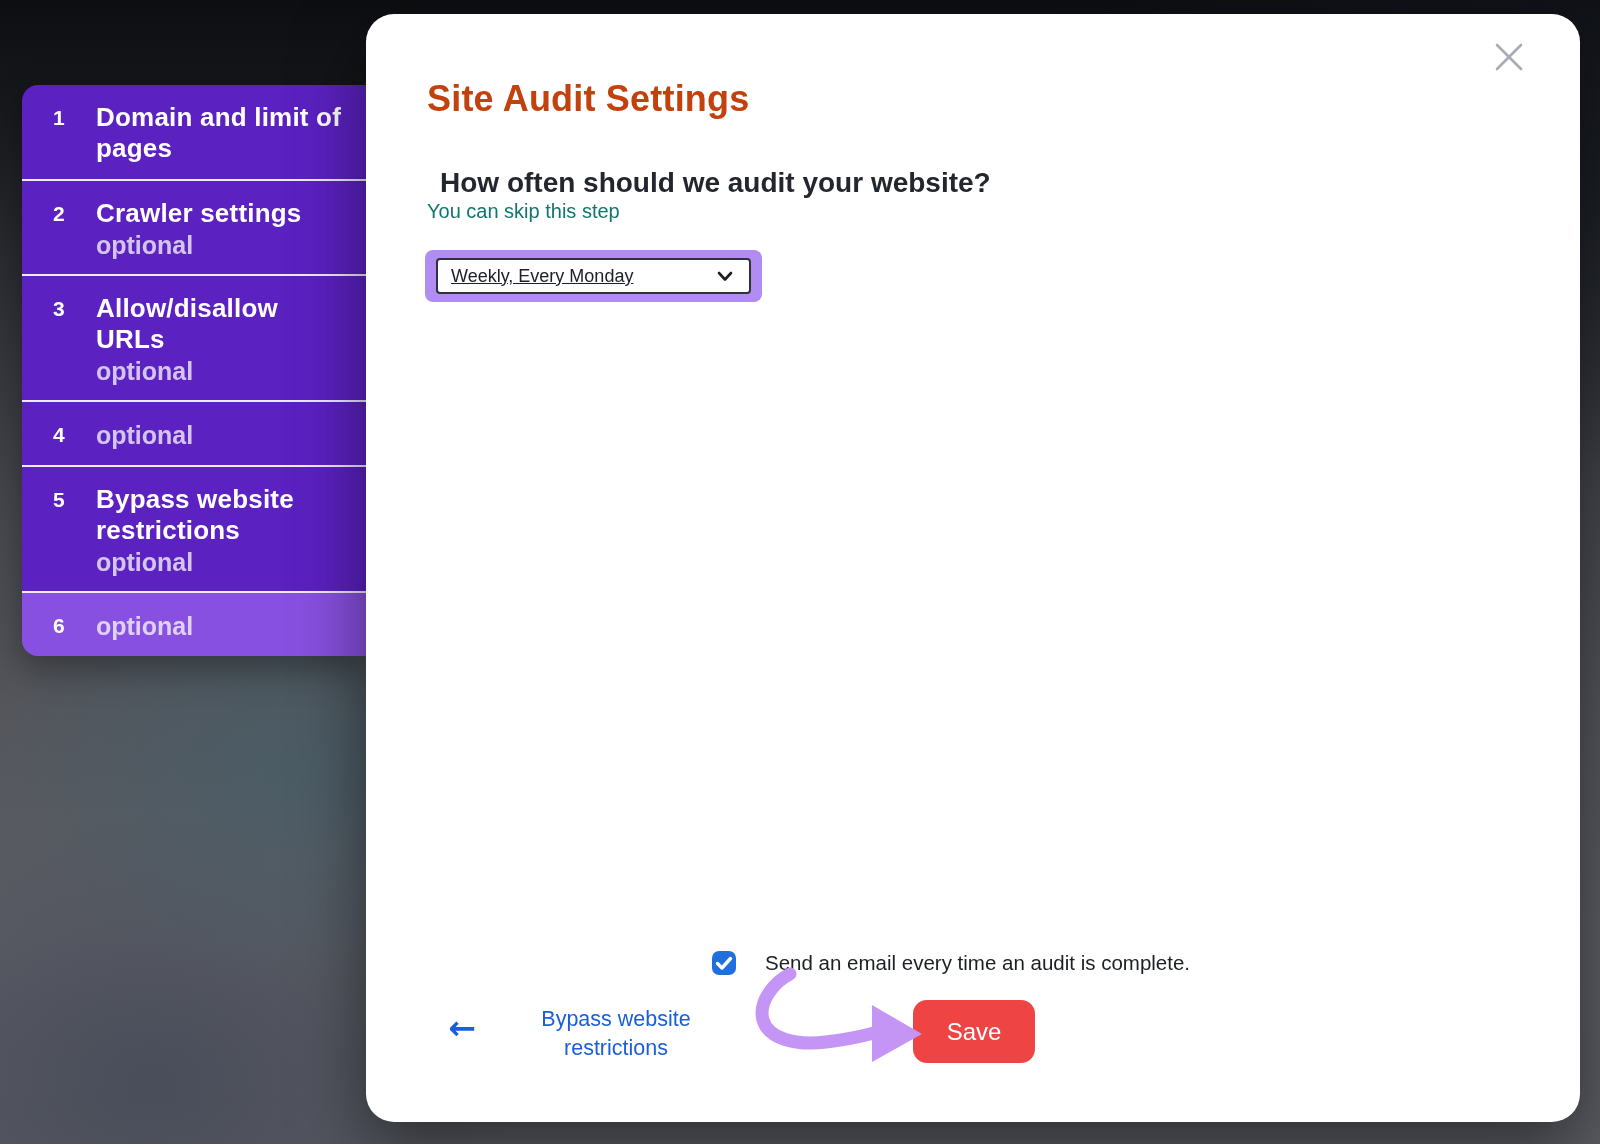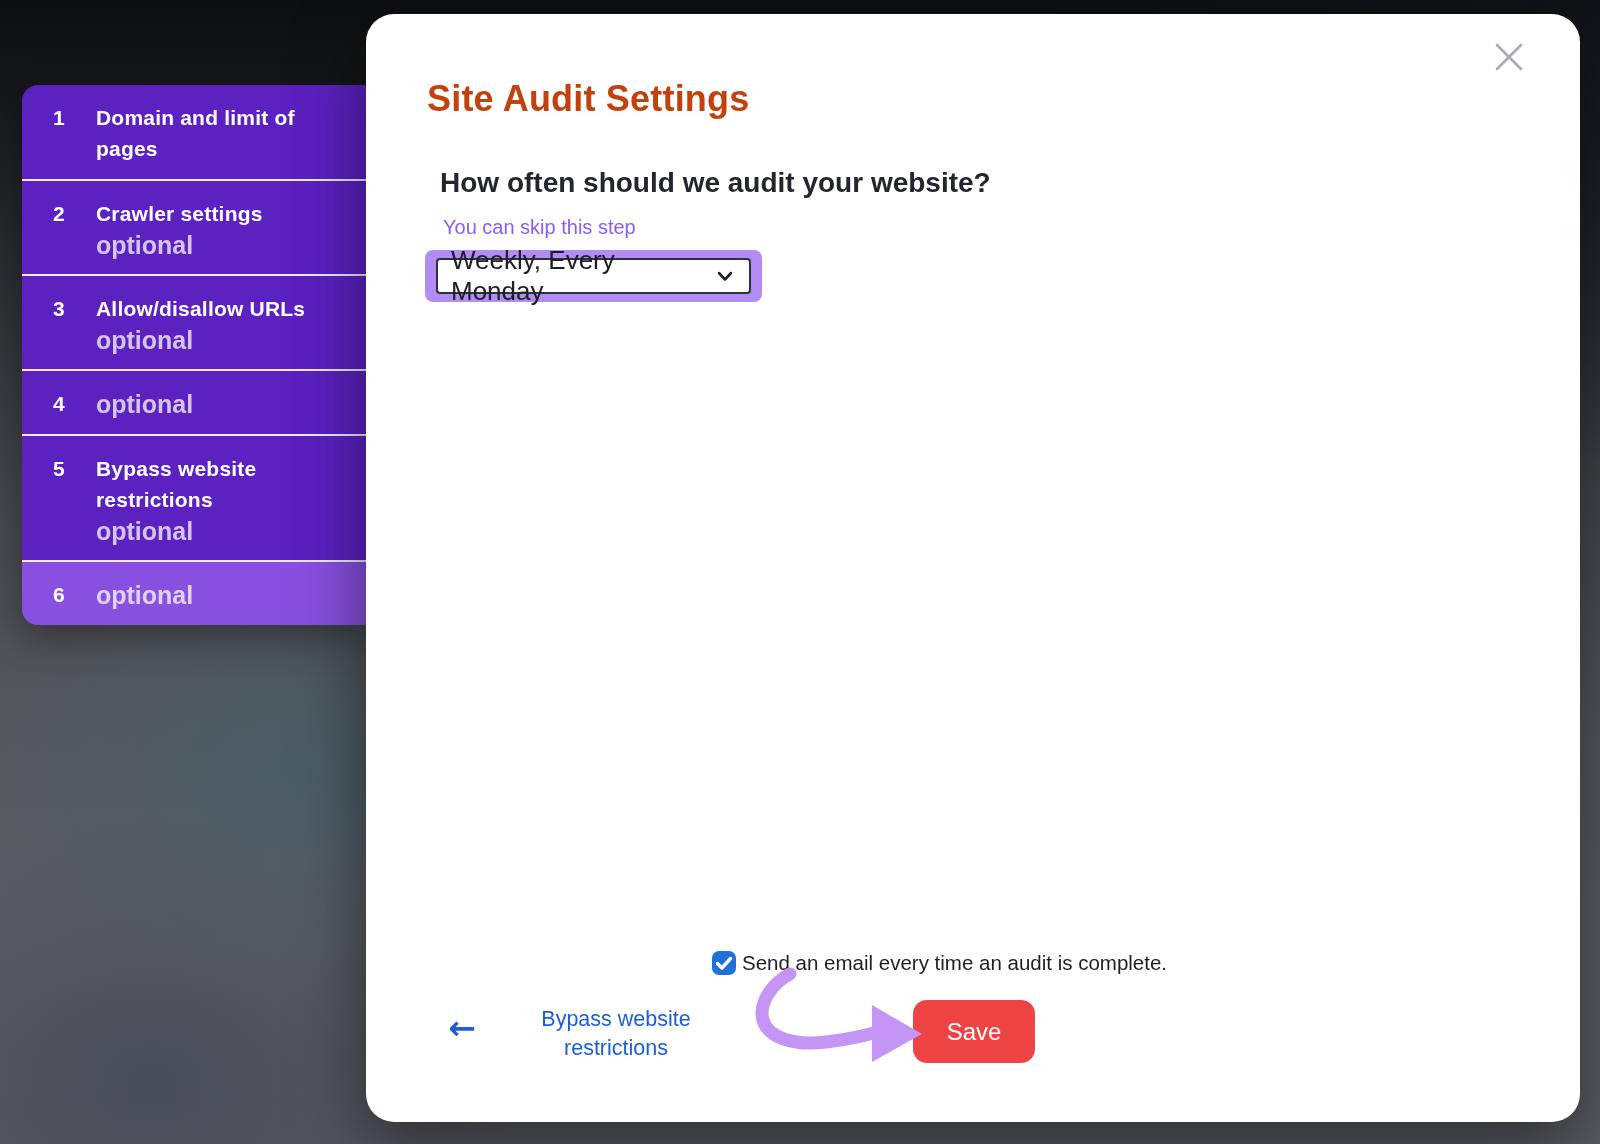--- a/index.html
+++ b/index.html
@@ -25,21 +25,21 @@
     padding:17px 16px 15px 0;cursor:pointer;
   }
   .step-item + .step-item{border-top:2px solid #efeafa;}
   .step-item.active{background:#8850e0;}
   .step-num{
     flex:0 0 74px;box-sizing:border-box;padding-left:31px;
     font-size:21px;font-weight:700;line-height:31px;
   }
   .step-text{flex:1;}
   .step-title{
-    font-size:21px;font-weight:700;line-height:31px;
+    font-size:26px;font-weight:700;line-height:31px;
     white-space:pre-line;letter-spacing:.2px;
   }
   .step-note{
     font-size:25px;font-weight:700;line-height:28px;
     color:rgba(255,255,255,.74);margin-top:2px;
   }
   .step-note:empty{display:none;}
 
   
   .modal{
@@ -53,39 +53,39 @@
   }
   .modal-title{
     position:absolute;left:61px;top:64px;margin:0;
     font-size:36px;font-weight:700;color:#c2410c;letter-spacing:.2px;
   }
   .modal-question{
     position:absolute;left:61px;top:140px;margin:13px;
     font-size:28px;font-weight:700;color:#23262e;
   }
   .modal-skip{
-    position:absolute;left:61px;top:186px;margin:16px;
-    font-size:20px;color:#8b5cf6;
+    position:absolute;left:61px;top:186px;margin:0;
+    font-size:20px;color:#0f766e;
   }
 
   .freq-highlight{
     position:absolute;left:59px;top:236px;
     background:#b18cf2;border-radius:8px;padding:8px 11px;
   }
   .freq-select{
     width:315px;height:36px;box-sizing:border-box;
     background:#fff;border:2px solid #2e323b;border-radius:4px;
     display:flex;align-items:center;justify-content:space-between;
     padding:0 13px;cursor:pointer;
   }
-  .freq-select .sel-text{font-size:26px;color:#1c1f26;}
+  .freq-select .sel-text{font-size:18px;color:#1c1f26;text-decoration:underline;}
 
   .email-row{
     position:absolute;left:346px;top:937px;
-    display:flex;align-items:center;gap:6px;
+    display:flex;align-items:center;gap:29px;
   }
   .checkbox{
     width:24px;height:24px;border-radius:7px;background:#1f70dd;
     display:flex;align-items:center;justify-content:center;
     flex:0 0 24px;cursor:pointer;
   }
   .email-label{font-size:20.5px;color:#1c1f26;cursor:pointer;}
 
   .back-arrow{
     position:absolute;left:68px;top:994px;width:56px;

